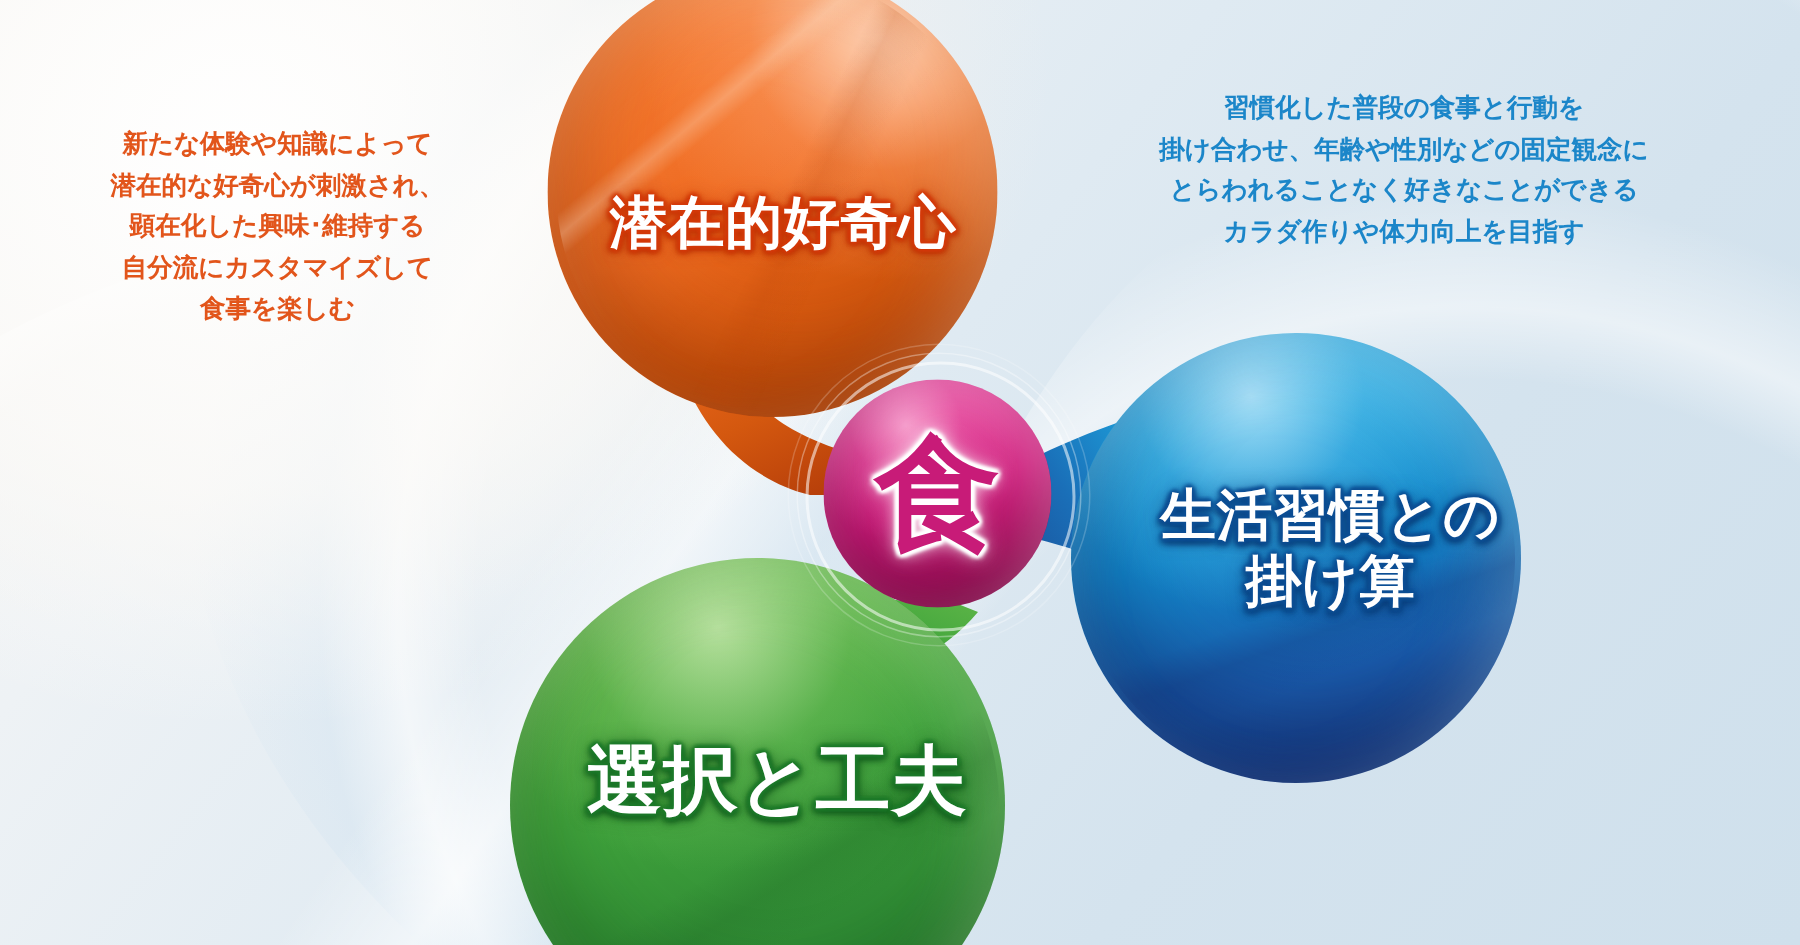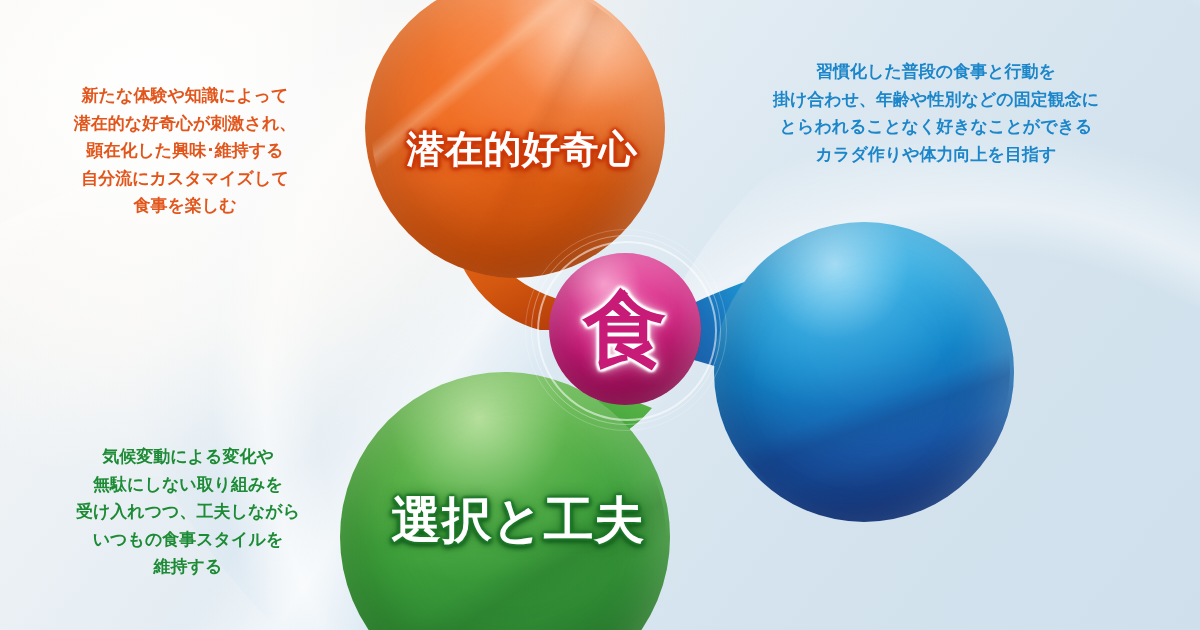--- a/index.html
+++ b/index.html
@@ -299,30 +299,27 @@
   </div>
 
   <div class="center-ring ring-c"></div>
   <div class="center-ring ring-b"></div>
   <div class="center-ring ring-a"></div>
   <div id="center-node">
     <span id="center-glyph">食</span>
   </div>
 
   <div class="lobe-label" id="label-orange">潜在的好奇心</div>
+  <div class="lobe-label" id="label-blue">生活習慣との
+掛け算</div>
   <div class="lobe-label" id="label-green">選択と工夫</div>
 
   <div class="caption" id="caption-orange">新たな体験や知識によって
 潜在的な好奇心が刺激され、
 顕在化した興味･維持する
 自分流にカスタマイズして
 食事を楽しむ</div>
   <div class="caption" id="caption-blue">習慣化した普段の食事と行動を
 掛け合わせ、年齢や性別などの固定観念に
 とらわれることなく好きなことができる
 カラダ作りや体力向上を目指す</div>
-  <div class="caption" id="caption-green">気候変動による変化や
-無駄にしない取り組みを
-受け入れつつ、工夫しながら
-いつもの食事スタイルを
-維持する</div>
 
 </div>
 
 </body></html>

